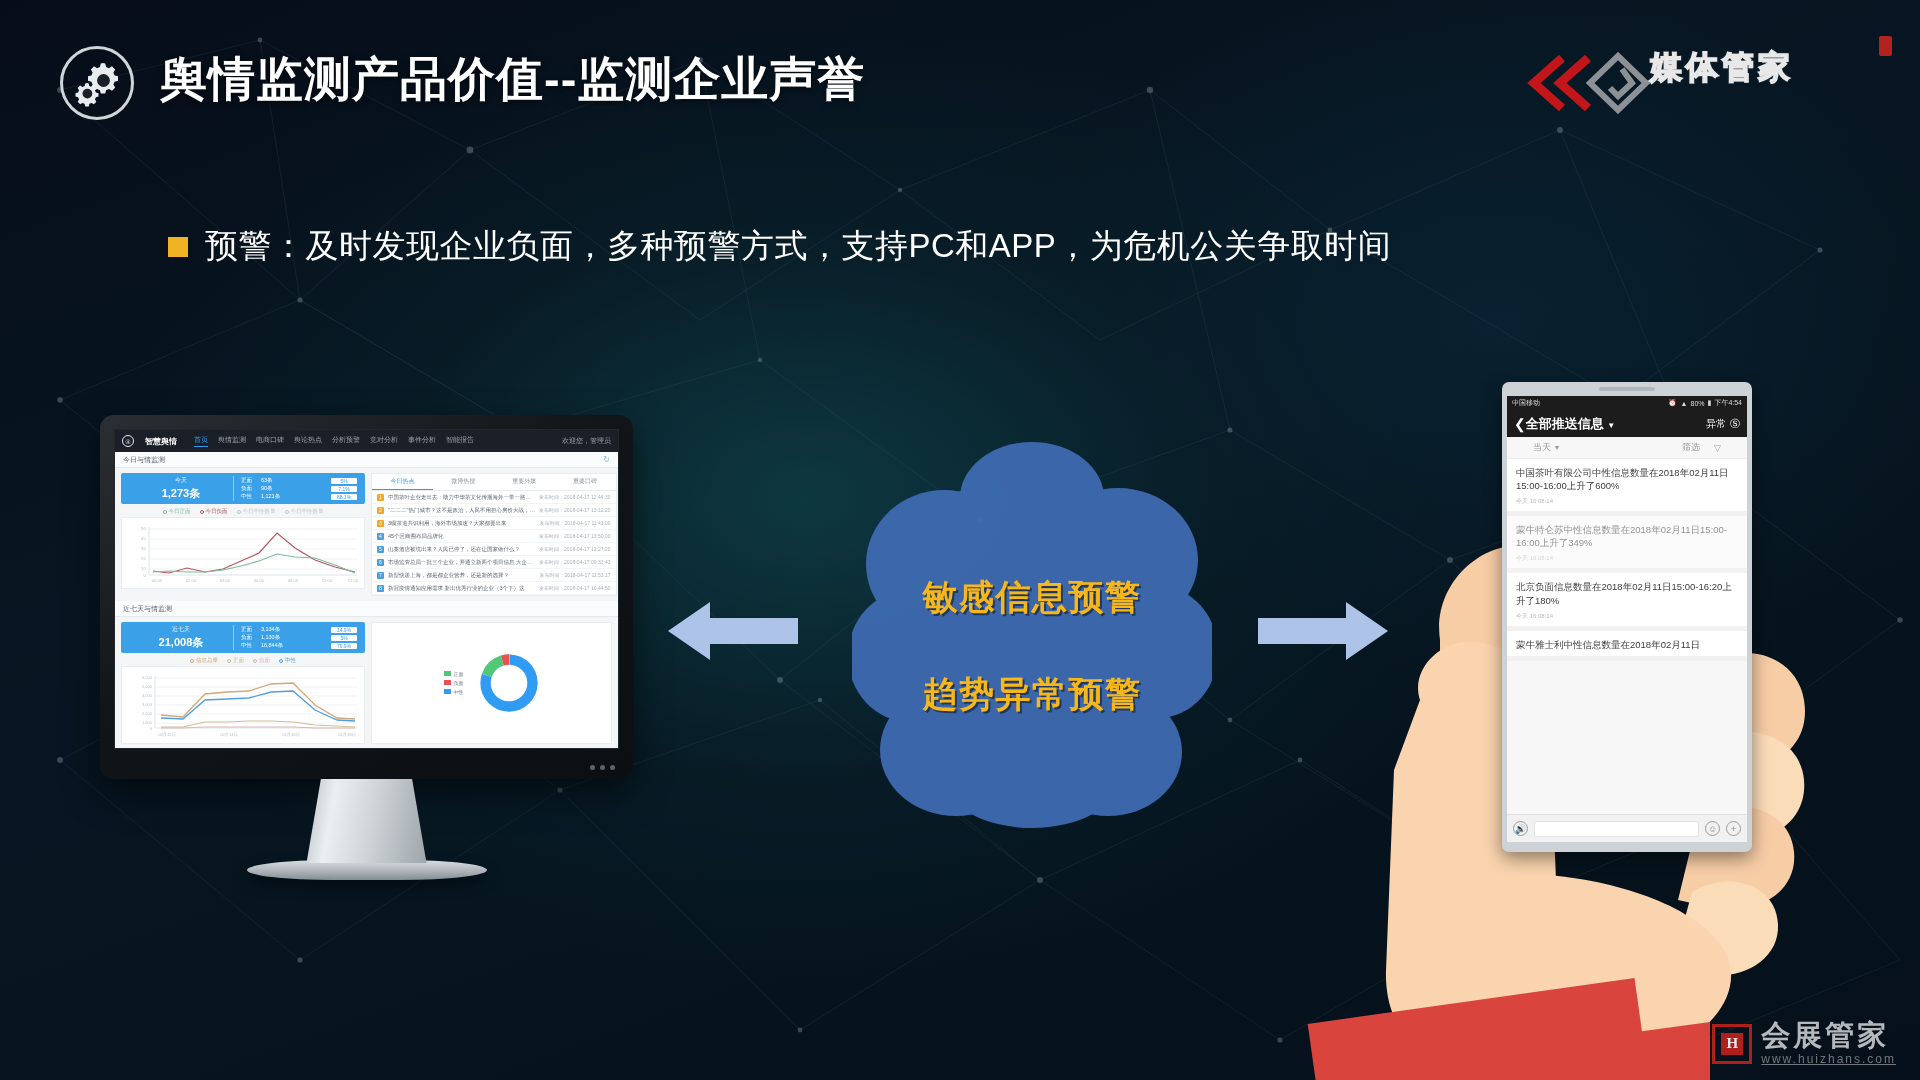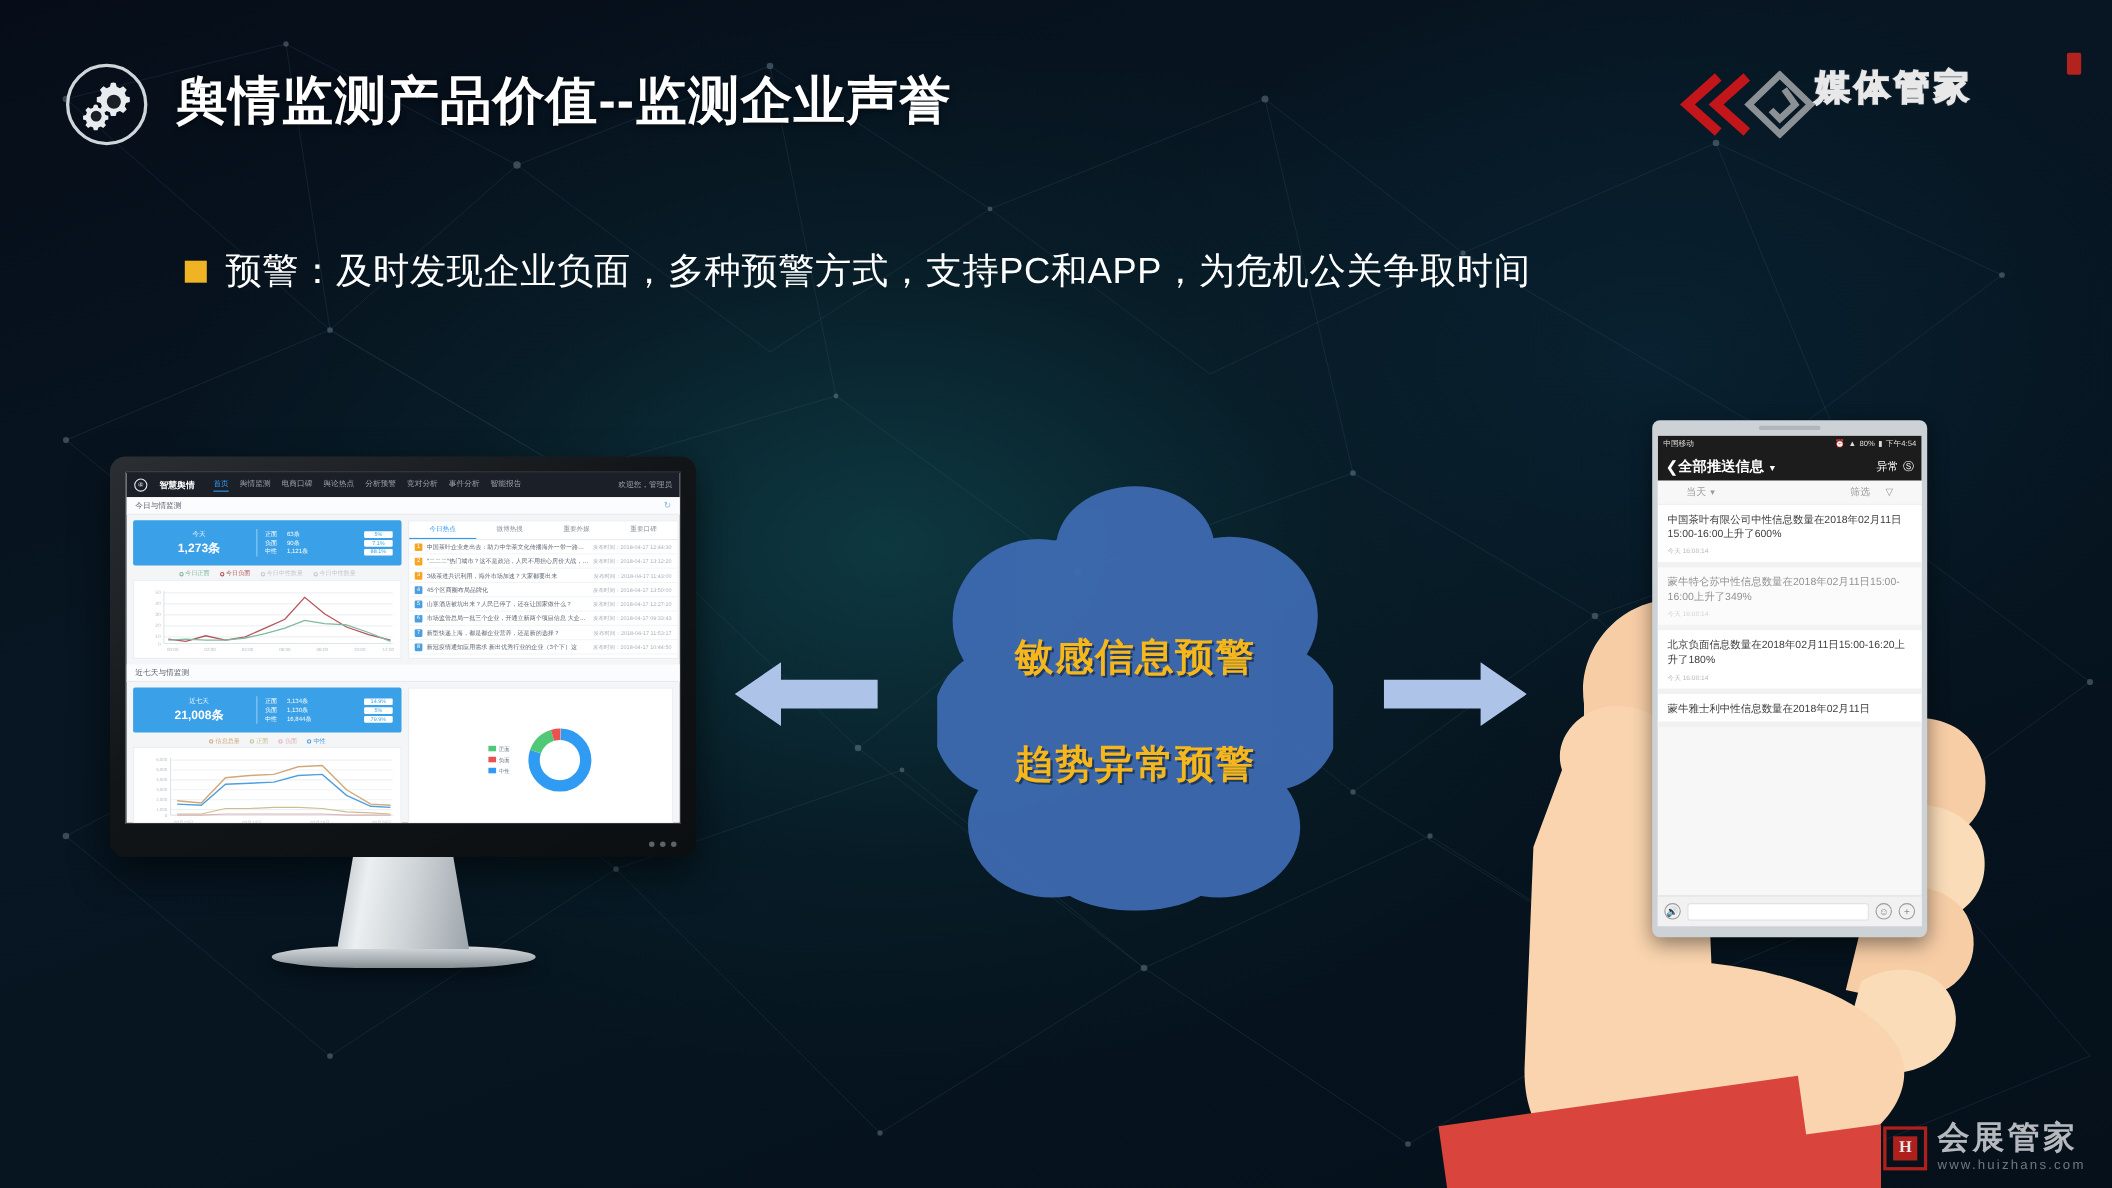--- a/index.html
+++ b/index.html
@@ -13,21 +13,21 @@
     width: 1920px; height: 1080px;
     background:
       radial-gradient(ellipse 900px 620px at 42% 46%, rgba(14,58,66,0.95) 0%, rgba(8,32,42,0.6) 45%, rgba(5,14,24,0) 78%),
       radial-gradient(ellipse 700px 500px at 78% 30%, rgba(10,40,58,0.6) 0%, rgba(5,14,24,0) 70%),
       linear-gradient(160deg, #060d18 0%, #071622 35%, #061520 60%, #05101a 100%);
     overflow: hidden;
   }
   
   #netbg { position:absolute; inset:0; width:1920px; height:1080px; opacity:.55; }
   
-  .header { position:absolute; top:0; left:0; width:1920px; height:140px;margin-top:12px; }
+  .header { position:absolute; top:0; left:0; width:1920px; height:140px; }
   .gear-badge {
     position:absolute; left:60px; top:46px; width:74px; height:74px;
     border:3px solid #cfd6da; border-radius:50%;
     display:flex; align-items:center; justify-content:center;
   }
   .gear-badge svg { display:block; }
   .slide-title {
     position:absolute; left:160px; top:48px;
     font-size:47px; font-weight:bold; color:#ffffff;
     letter-spacing:1px; white-space:nowrap;
@@ -94,21 +94,21 @@
   .dash-user { margin-left:auto; font-size:7px; color:#9aa1ad; white-space:nowrap; }
   .panel-title {
     height:16px; background:#fbfcfd; border-bottom:1px solid #e6eaee;
     display:flex; align-items:center; padding:0 8px; font-size:7px; color:#5b6472;
   }
   .panel-title .refresh { margin-left:auto; color:#8fb7d8; font-size:8px; }
   .dash-body { display:flex; padding:5px 6px; gap:6px; }
   .dash-left { width:50%; }
   .dash-right { width:50%; background:#fff; border:1px solid #e9edf1; }
   .statcard {
-    background:#3aa0e8; color:#fff; border-radius:2px; height:41px;
+    background:#3aa0e8; color:#fff; border-radius:2px; height:31px;
     display:flex; align-items:center; padding:12px 8px;
   }
   .stat-main { width:46%; text-align:center; border-right:1px solid rgba(255,255,255,.45); }
   .stat-main .lbl { font-size:6px; opacity:.92; }
   .stat-main .num { font-size:11px; font-weight:bold; margin-top:1px; }
   .stat-grid { flex:1; display:flex; flex-direction:column; justify-content:center; padding-left:7px; gap:1px; }
   .stat-row { display:flex; align-items:center; gap:6px; font-size:5.5px; }
   .stat-row .k { width:14px; }
   .stat-row .v { width:26px; }
   .stat-row .pct {
@@ -174,21 +174,21 @@
   .ph-input .field { flex:1; height:16px; background:#fff; border-radius:3px; border:1px solid #e2e2e2; }
   
   .watermark { position:absolute; right:24px; bottom:14px; display:flex; align-items:center; gap:9px; opacity:.9; }
   .wm-box {
     width:40px; height:40px; border:3px solid #c0221d; display:flex; align-items:center; justify-content:center;
   }
   .wm-box i { width:22px; height:22px; background:#c0221d; color:#fff; font-style:normal; font-size:15px; font-weight:bold;
               display:flex; align-items:center; justify-content:center; font-family:"Liberation Serif", serif; }
   .wm-txt { display:flex; flex-direction:column; }
   .wm-main { font-size:29px; font-weight:bold; color:#c9ccd0; letter-spacing:3px; line-height:1; }
-  .wm-url { font-size:12px; color:#7d8288; letter-spacing:2px; margin-top:2px; }
+  .wm-url { font-size:12px; color:#7d8288; letter-spacing:2px; margin-top:2px;text-decoration:underline; }
 </style>
 </head>
 <body>
 
 <div id="slide">
 
   <svg id="netbg" viewBox="0 0 1920 1080" preserveAspectRatio="none">
     <g stroke="#4e6f80" stroke-width="0.7" opacity="0.45" fill="none">
       <path d="M60 90 L260 40 L470 150 L300 300 L60 90 Z"></path>
       <path d="M470 150 L700 60 L900 190 L700 320 L470 150"></path>

